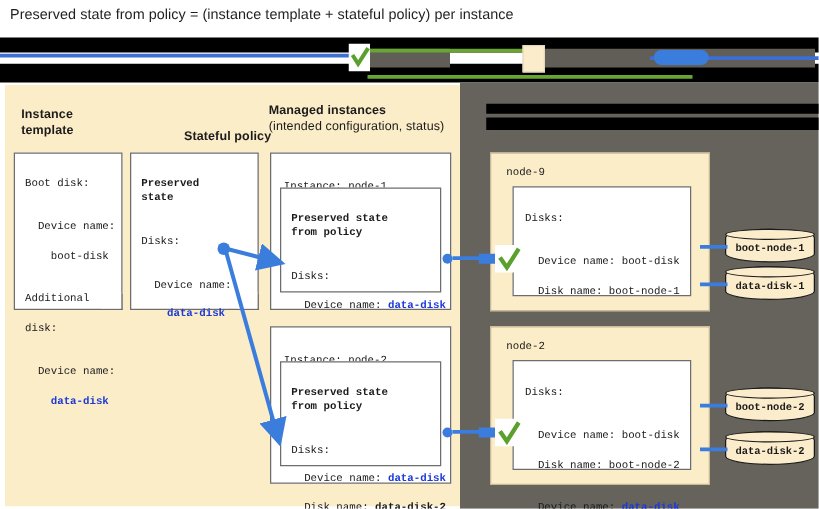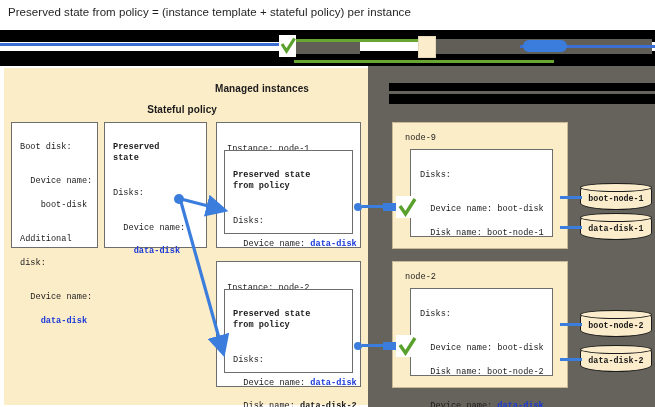--- a/index.html
+++ b/index.html
@@ -155,25 +155,28 @@
     </div>
   </div>
 
   <div class="panel-cream" style="left:4px; top:68px; width:364px; height:337px;"></div>
 
   <div class="panel-gray" style="left:368px; top:66px; width:287px; height:341px;"></div>
 
   <div class="bar-black" style="left:389px; top:83px; width:266px; height:8px;"></div>
   <div class="bar-black" style="left:389px; top:94px; width:266px; height:10px;"></div>
 
+  <div class="col-head" style="left:17px; top:86px; width:90px; white-space:pre;">Instance
+template</div>
 
   <div class="col-head" style="left:107px; top:104px; width:110px;text-align:right;">Stateful policy</div>
 
   <div class="col-head" style="left:215px; top:83px; width:150px;">
     <div>Managed instances</div>
+    <div class="sub">(intended configuration, status)</div>
   </div>
 
   <div class="note" style="left:11px; top:122px; width:87px; height:126px;">
 <span>Boot disk:</span>
 <br><br><span>  Device name:</span>
 <br><span>    boot-disk</span>
 <br><br><span>Additional</span>
 <br><span>disk:</span>
 <br><br><span>  Device name:</span>
 <br><span class="blue">    data-disk</span>

